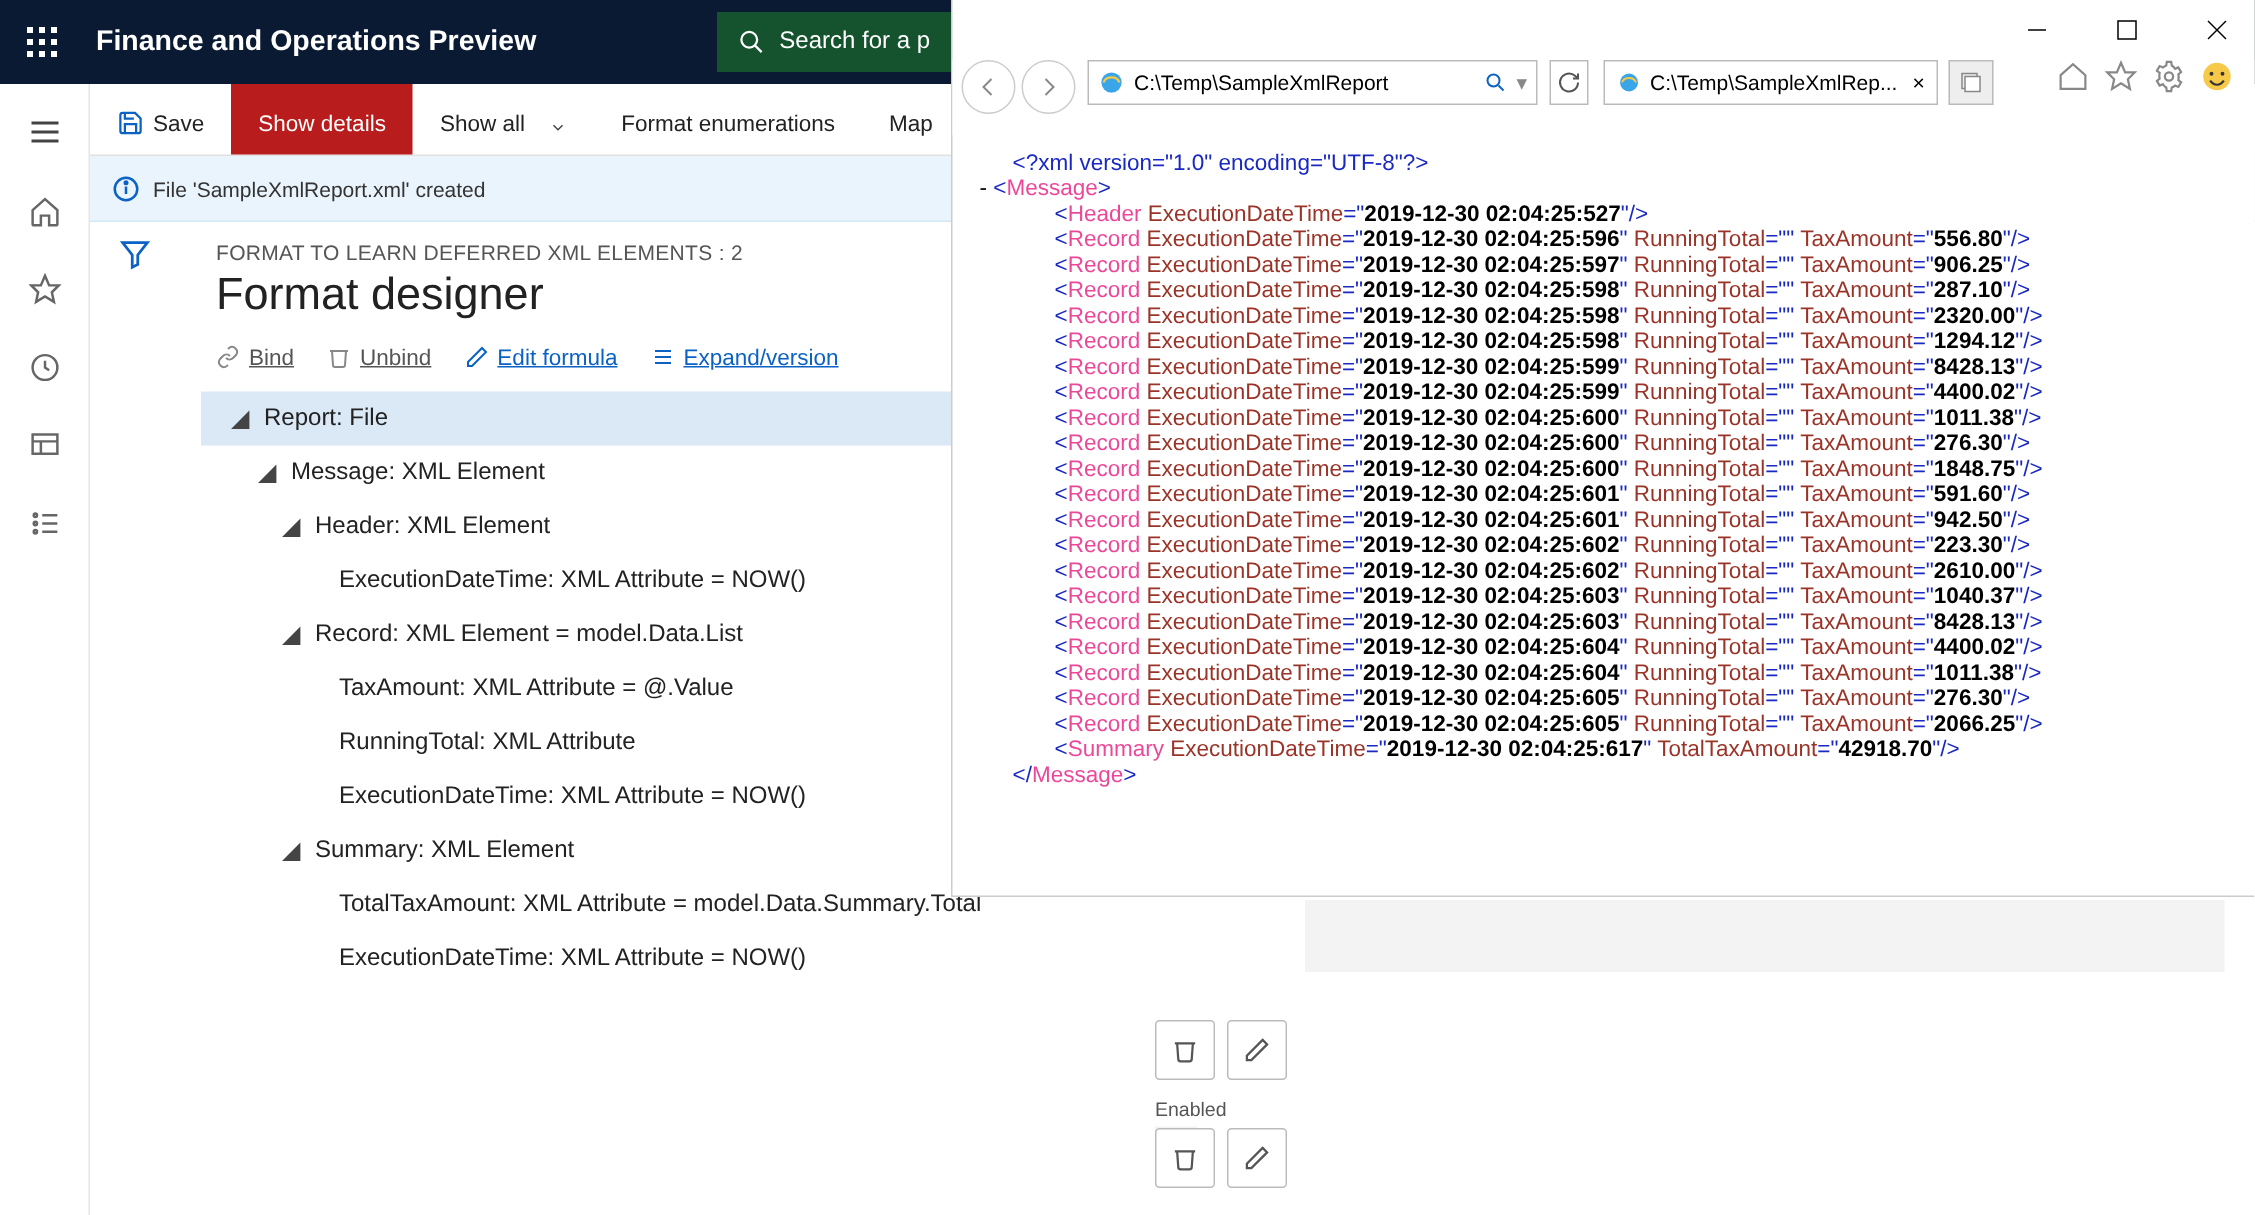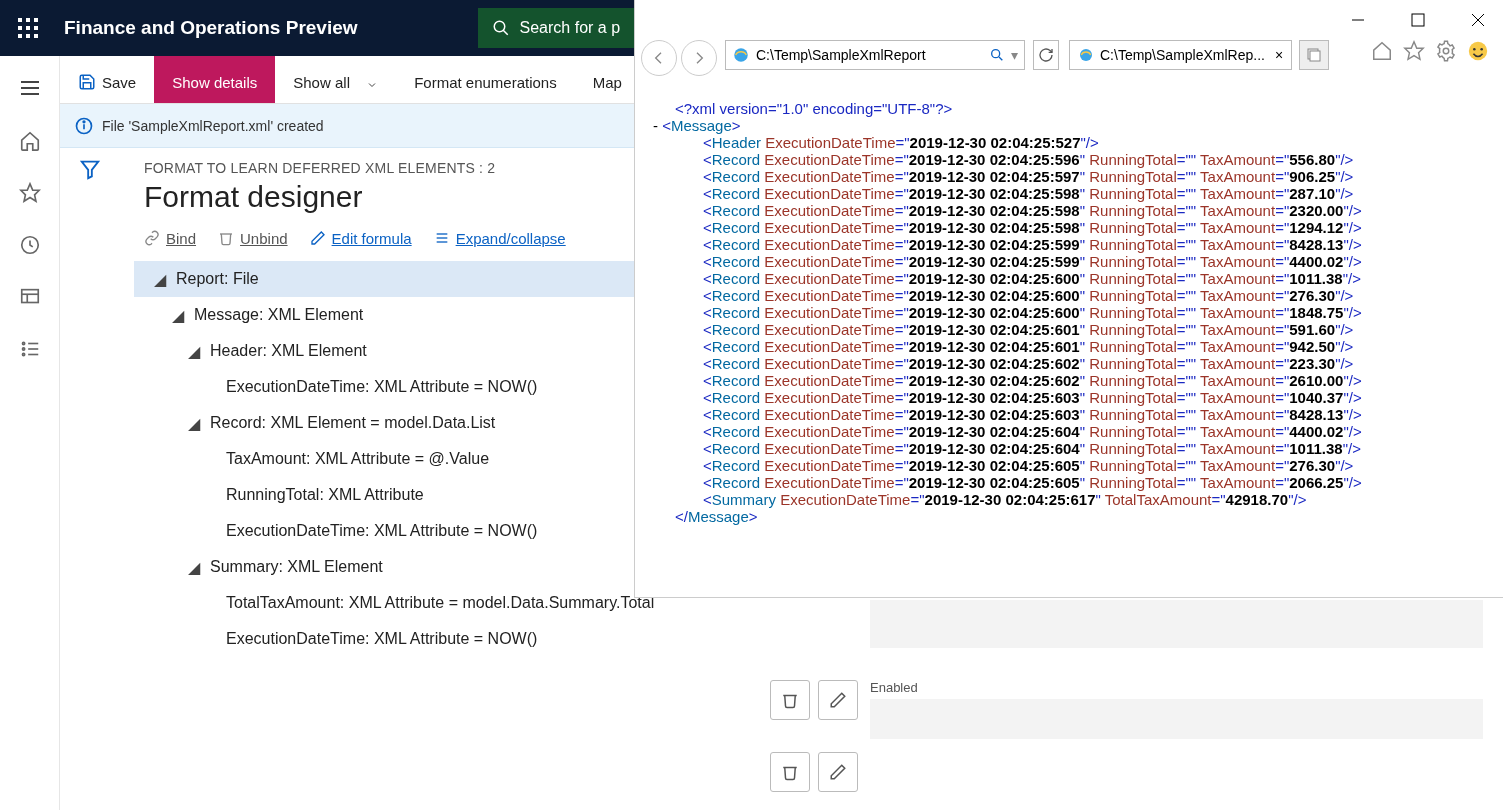--- a/index.html
+++ b/index.html
@@ -8,21 +8,21 @@
 
 .topbar { height:56px; background:#0b1a33; color:#fff; display:flex; align-items:center; }
 .waffle { width:56px; height:56px; display:flex; align-items:center; justify-content:center; }
 .app-title { font-size:19px; font-weight:600; margin-left:8px; }
 .search-wrap { margin-left:120px; height:40px; background:#14532d; display:flex; align-items:center; padding:0 14px; min-width:150px; color:#fff; font-size:16px; }
 .search-wrap svg { margin-right:10px; }
 
 
 .cmdbar { height:48px; background:#fff; display:flex; align-items:stretch; border-bottom:1px solid #e1e1e1; margin-left:60px; }
 .cmd { display:flex; align-items:flex-end; padding:12px 18px; font-size:15px; color:#222; cursor:default; gap:6px; }
-.cmd.active { background:#be185d; color:#fff; }
+.cmd.active { background:#b91c1c; color:#fff; }
 .cmd.save svg { color:#0b62c4; }
 
 
 .infostrip { height:44px; background:#e9f4fc; display:flex; align-items:center; padding:0 14px; margin-left:60px; font-size:14px; color:#333; gap:8px; border-bottom:1px solid #d4e7f5; }
 .infostrip .circ { color:#0b62c4; }
 
 
 .leftrail { position:absolute; top:56px; left:0; width:60px; bottom:0; background:#fff; border-right:1px solid #e6e6e6; display:flex; flex-direction:column; align-items:center; gap:30px; padding-top:20px; }
 .leftrail svg,.leftrail .ic { color:#666; }
 .hamb { width:26px; }
@@ -38,21 +38,21 @@
 .toolbar2 .blue { color:#0b62c4; }
 
 
 .tree { font-size:16px; color:#222; }
 .trow { display:flex; align-items:center; height:36px; }
 .trow.sel { background:#dbe8f6; margin-left:-10px; padding-left:10px; }
 .caret { width:14px; display:inline-block; margin-right:8px; color:#444; }
 .ind { display:inline-block; }
 
 
-.prop { position:absolute; left:770px; right:0; display:flex; gap:12px; align-items:flex-start; }
+.prop { position:absolute; left:770px; right:0; display:flex; gap:12px; align-items:flex-start;flex-direction:column; }
 .prop .btns { display:flex; gap:8px; margin-left:0; }
 .prop .sq { width:40px; height:40px; border:1px solid #bbb; border-radius:3px; display:flex; align-items:center; justify-content:center; background:#fff; }
 .prop .lbl { font-size:13px; color:#555; margin-bottom:4px; }
 .prop .fld { font-size:15px; color:#222; }
 .prop .col { flex:1; background:#f3f3f3; min-height:40px; padding:6px 10px; margin-right:20px; }
 .prop0row { position:absolute; top:600px; left:870px; right:20px; height:48px; background:#f3f3f3; }
 
 
 .ie { position:absolute; top:0; left:634px; width:869px; height:598px; background:#fff; border-left:1px solid #ccc; border-bottom:1px solid #ccc; }
 .ie-titlebar { height:40px; display:flex; justify-content:flex-end; align-items:center; padding-right:8px; gap:26px; }
@@ -60,21 +60,21 @@
 .ie-chrome { height:50px; display:flex; align-items:flex-start; padding:0 6px; gap:4px; background:#fff;  }
 .navb { width:36px; height:36px; border:1px solid #ccc; border-radius:50%; display:flex; align-items:center; justify-content:center; }
 .addr { flex:0 0 300px; height:30px; border:1px solid #bbb; display:flex; align-items:center; padding:0 6px; gap:6px; font-size:14px; margin-left:4px; }
 .addr .mag { margin-left:auto; color:#0b62c4; }
 .ref { width:26px; height:30px; border:1px solid #bbb; display:flex; align-items:center; justify-content:center; margin-left:4px; }
 .tab { height:30px; border:1px solid #bbb; display:flex; align-items:center; padding:0 8px; gap:6px; font-size:14px; margin-left:6px; }
 .tab .x { margin-left:4px; }
 .newtab { width:30px; height:30px; border:1px solid #bbb; display:flex; align-items:center; justify-content:center; margin-left:3px; background:#eee; }
 .ie-icons { display:flex; gap:10px; margin-left:auto; padding-right:8px; }
 .ie-body { position:absolute; top:100px; left:18px; right:6px; bottom:4px; font-family:Consolas,monospace; font-size:15px; line-height:17px; white-space:nowrap; }
-.tg { color:#0369a1; }
+.tg { color:#ec4899; }
 .at { color:#9b3428; }
 .av { color:#000; font-weight:700; }
 .pc { color:#1a28c2; }
 .ie-body .row { display:block; }
 .minus { color:#000; }
 </style>
 </head>
 <body>
 
 <div class="topbar">
@@ -193,21 +193,21 @@
             <path d="M17 3l4 4L7 21H3v-4z"></path>
           </svg>
           <span>Edit formula</span>
         </span>
       <span class="lnk blue">
           <svg width="16" height="16" viewBox="0 0 24 24" fill="none" stroke="#0b62c4" stroke-width="2">
             <line x1="4" y1="6" x2="20" y2="6"></line>
             <line x1="4" y1="12" x2="20" y2="12"></line>
             <line x1="4" y1="18" x2="20" y2="18"></line>
           </svg>
-          <span>Expand/collapse</span>
+          <span>Expand/version</span>
         </span>
     </div>
 
     <div class="tree">
       <div class="trow sel">
           <span class="ind" style="width:10px"></span>
           <span class="caret">◢</span>
           <span>Report: File</span>
         </div>
       <div class="trow">

